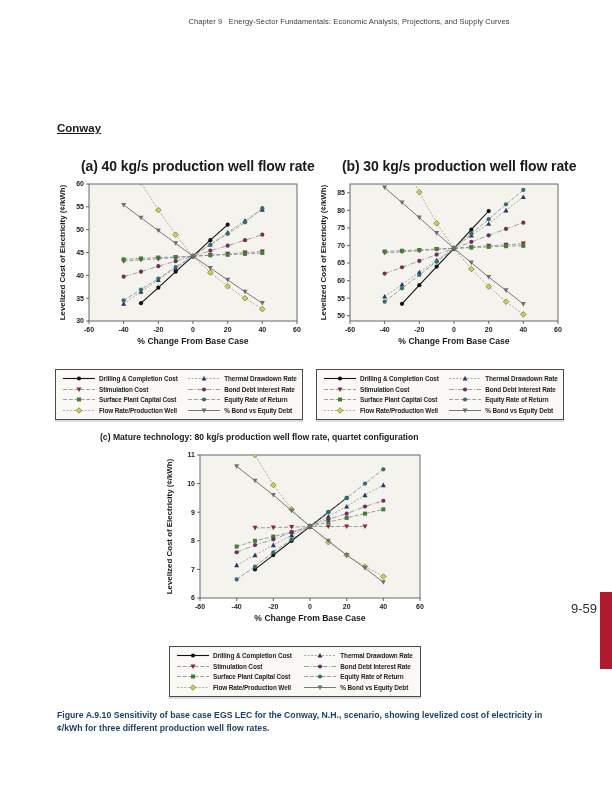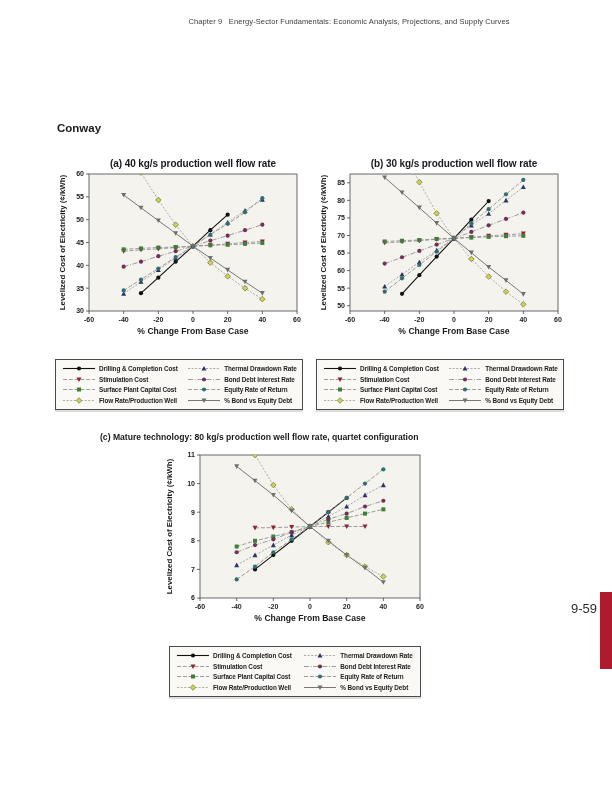--- a/index.html
+++ b/index.html
@@ -7,29 +7,29 @@
     position:relative; width:612px; height:792px; background:#ffffff;
     font-family:"Liberation Sans", sans-serif; color:#222; overflow:hidden;
     margin:0 auto;
   }
   .header{
     position:absolute; top:17px; left:15px; width:612px; text-align:center;
     font-size:7.5px; color:#3b3b3b; letter-spacing:0.1px; white-space:pre;
     padding-left:56px; box-sizing:border-box;
   }
   .section-title{
-    position:absolute; left:57px; top:122px; font-size:11.5px; font-weight:bold; color:#1a1a1a;
+    position:absolute; left:57px; top:122px; font-size:11.5px; font-weight:bold; color:#1a1a1a;text-decoration:underline;
   }
   .charts-row{ position:absolute; top:158px; left:0; width:612px; }
   .chart-block{ position:absolute; width:250px; }
   .chart-block.a{ left:55px; }
   .chart-block.b{ left:316px; }
   .chart-title{
-    font-size:10px; font-weight:bold; color:#1a1a1a; text-align:center;
-    padding-left:26px; letter-spacing:-0.1px; white-space:nowrap;
+    font-size:14px; font-weight:bold; color:#1a1a1a; text-align:center;
+    padding-left:26px; margin-bottom:5px; letter-spacing:-0.1px; white-space:nowrap;
   }
   .chart-c-title{
     position:absolute; left:57px; top:432px; font-size:8.6px; font-weight:bold; color:#1a1a1a;margin-left:43px;
   }
   .chart-block.c{ left:162px; top:450px; width:266px; }
   .legend-box{
     margin-top:10px; border:1px solid #4a4a4a; background:#faf9f6;
     padding:4px 3px 4px 6px; display:grid; grid-auto-flow:column;
     grid-template-rows:repeat(4,auto); grid-template-columns:1.12fr 1fr;
     row-gap:1.5px; box-sizing:border-box; width:248px;
@@ -586,18 +586,19 @@
         <div class="legend-item">
           <svg width="34" height="9" viewBox="0 0 34 9">
             <line x1="1" y1="4.5" x2="33" y2="4.5" stroke="#787878" stroke-width="1"></line>
             <path d="M17 7L19.5 2.4L14.5 2.4Z" fill="#6f6f6f"></path>
           </svg>
           <span>% Bond vs Equity Debt</span>
         </div>
       </div>
   </figure>
 
+  <div class="caption">Figure A.9.10 Sensitivity of base case EGS LEC for the Conway, N.H., scenario, showing levelized cost of electricity in ¢/kWh for three different production well flow rates.</div>
 
   <div class="page-number">9-59</div>
 
   <div class="edge-tab"></div>
 
 </div>
 
 </body></html>

